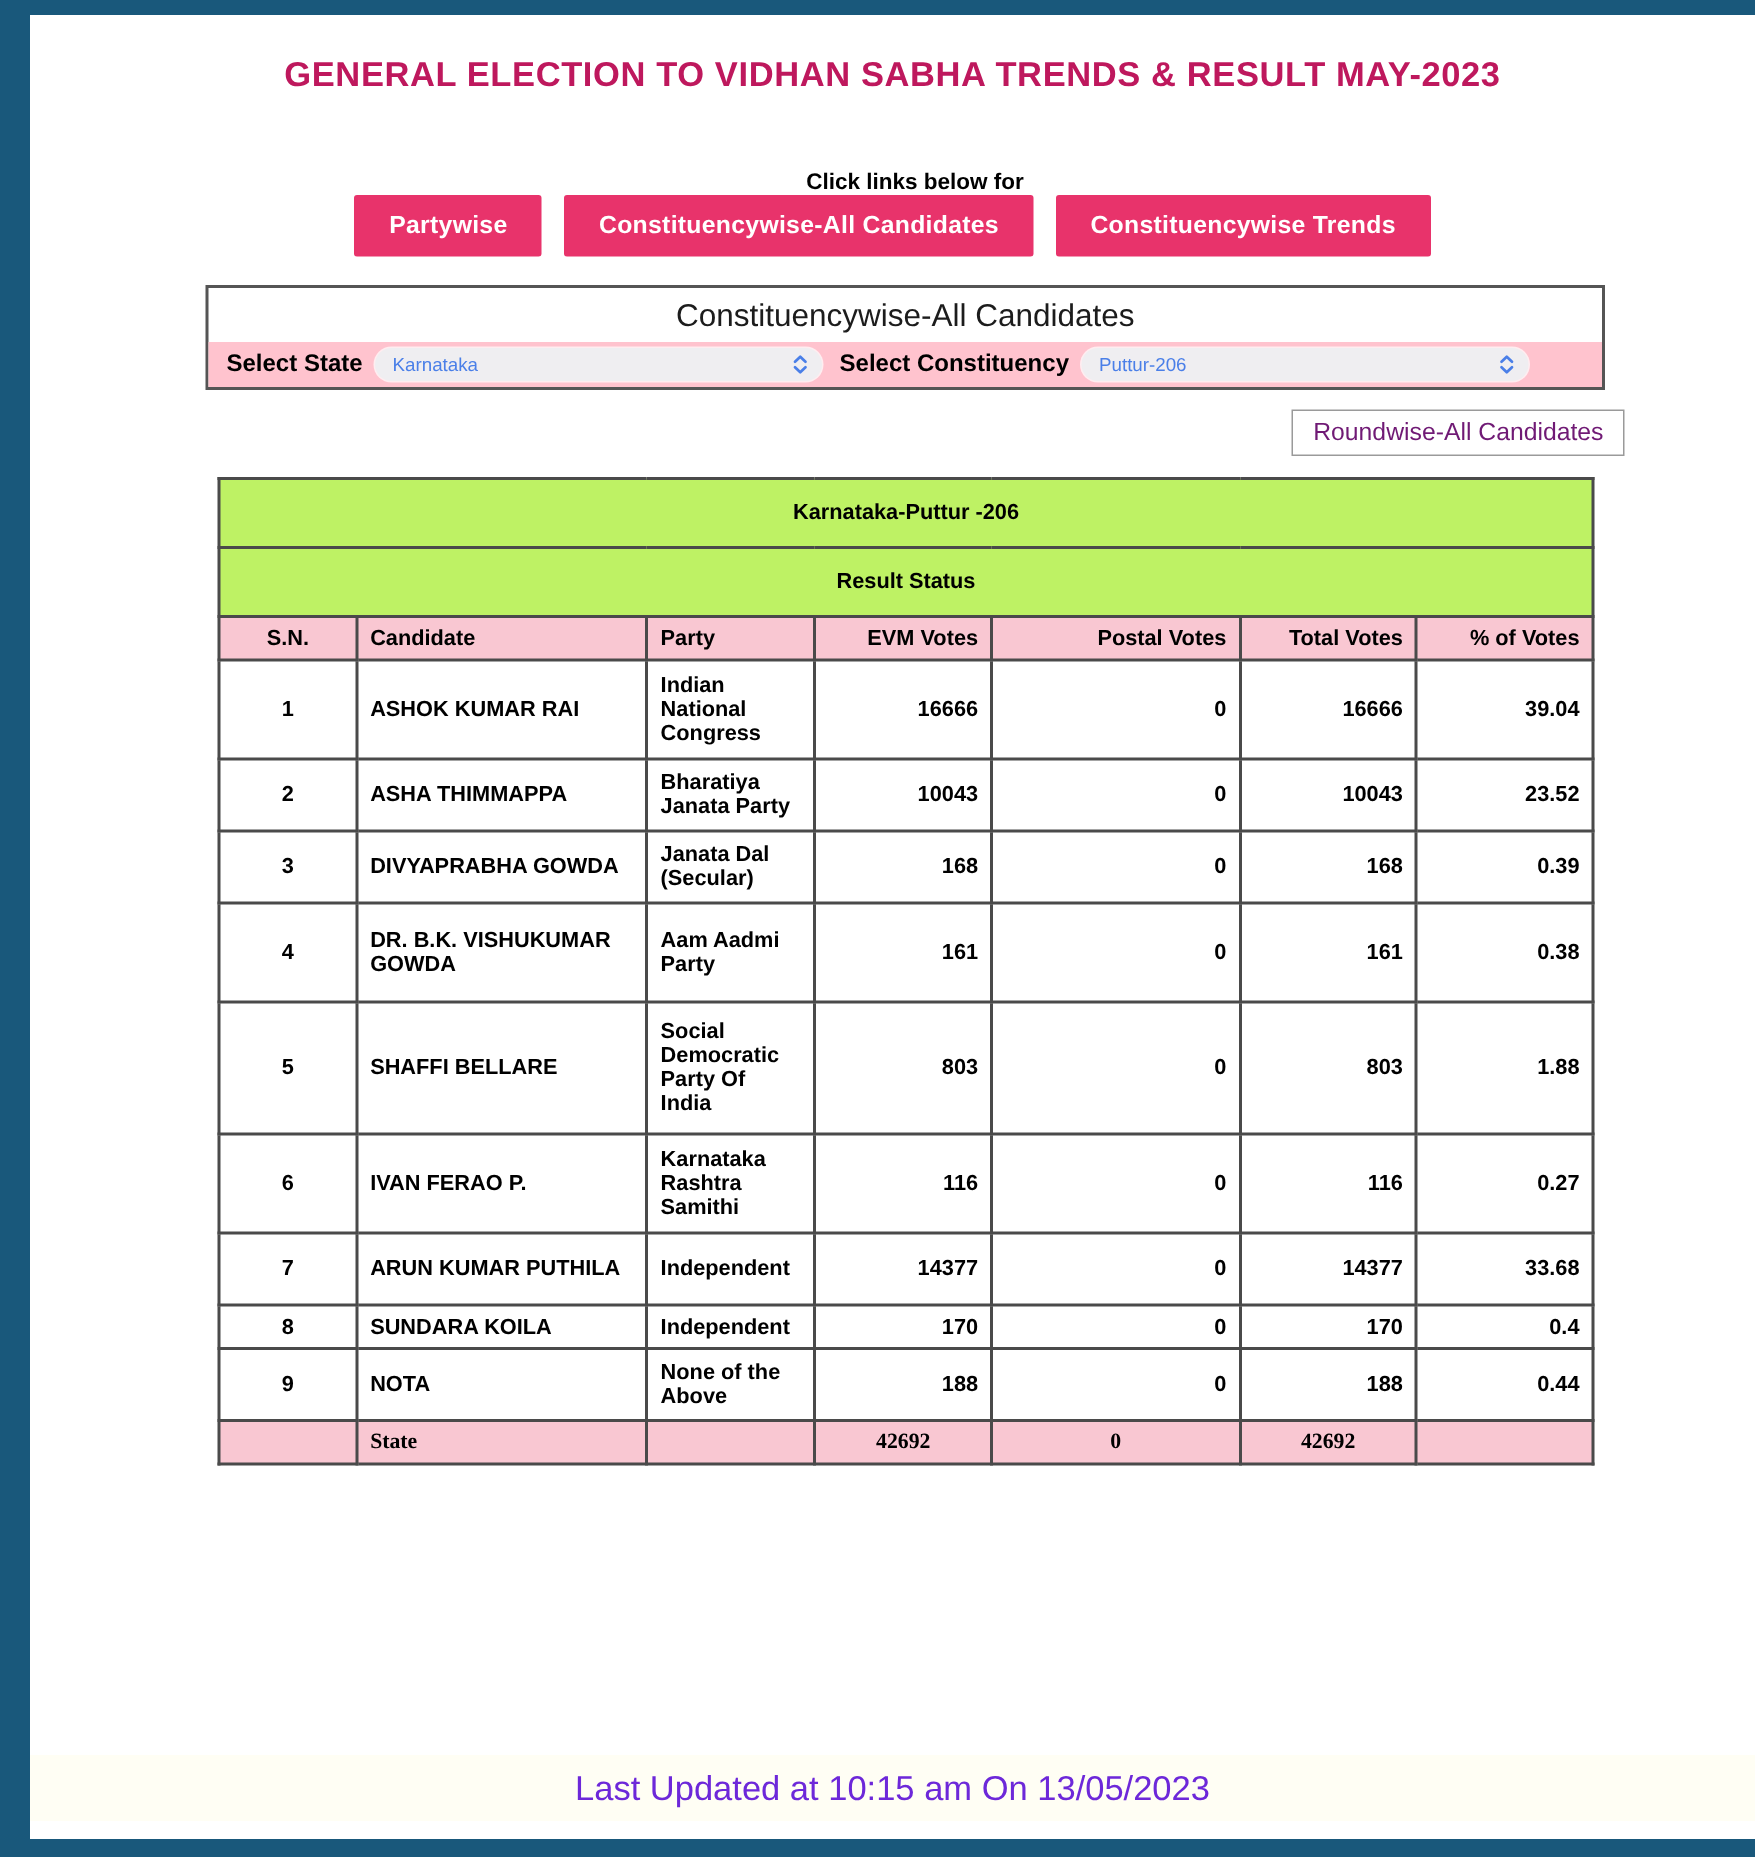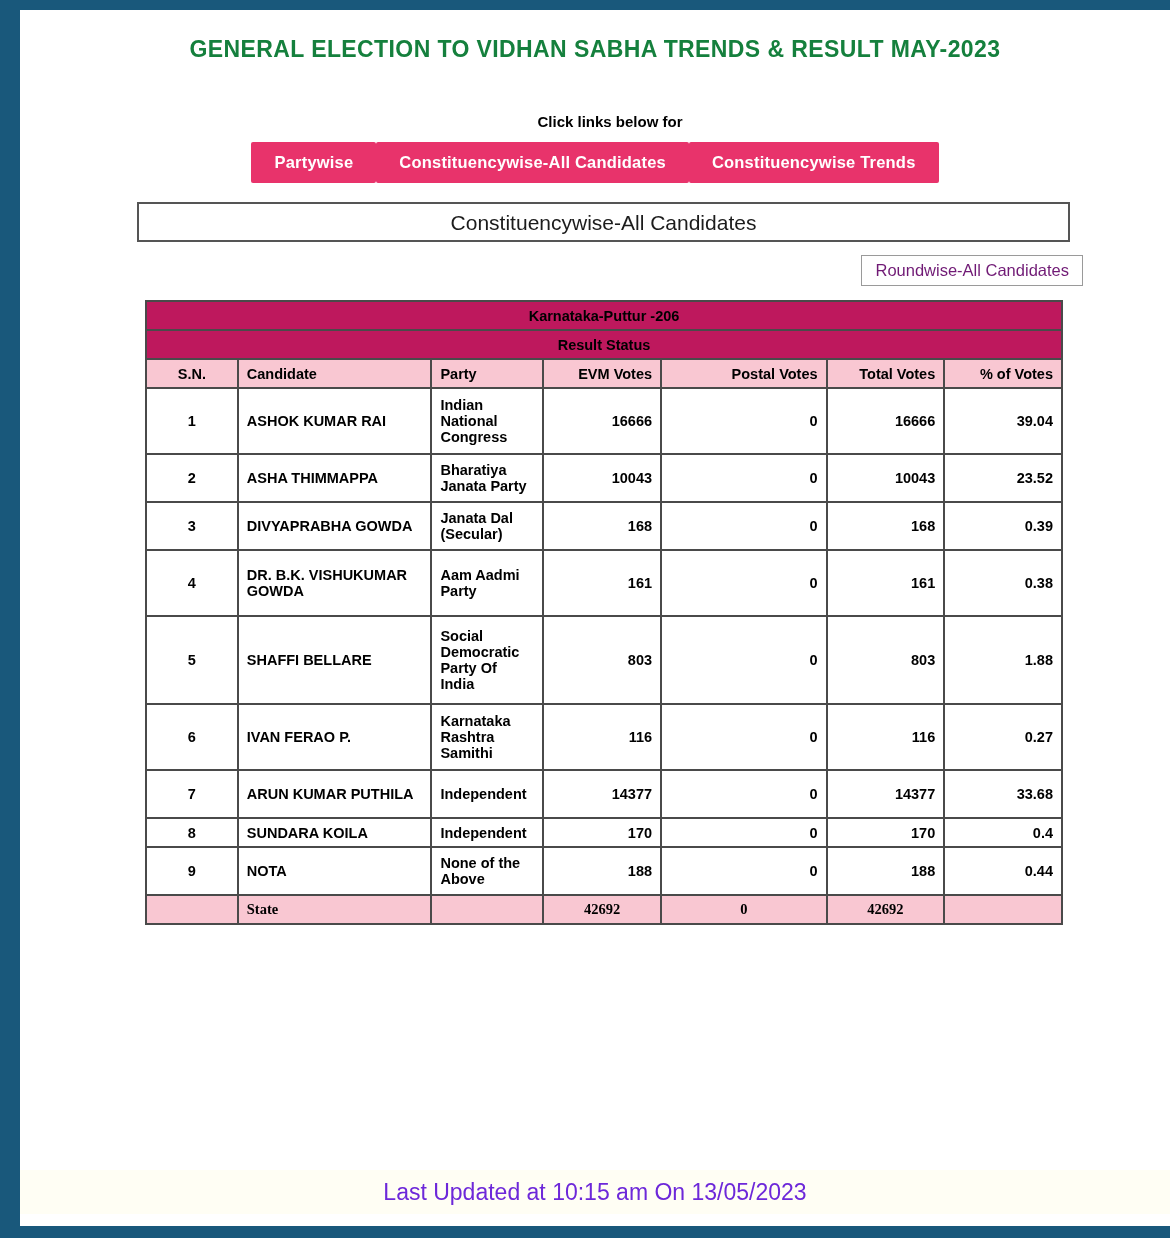--- a/index.html
+++ b/index.html
@@ -10,25 +10,25 @@
     overflow:hidden;
   }
   .frame-top    { position:absolute; top:0; left:0; width:1170px; height:10px; background:#19587B; }
   .frame-left   { position:absolute; top:0; left:0; width:20px;  height:1238px; background:#19587B; }
   .frame-bottom { position:absolute; bottom:0; left:0; width:1170px; height:12px; background:#19587B; }
 
   .content { position:absolute; top:10px; left:20px; width:1150px; height:1216px; background:#fff; }
 
   .page-title {
     margin-top:26px; text-align:center; font-size:23px; font-weight:bold;
-    letter-spacing:.4px; color:#15803d;
+    letter-spacing:.4px; color:#be185d;
   }
   .links-caption { margin-top:50px; text-align:center; font-size:15px; font-weight:bold;padding-left:30px; }
 
-  .nav-buttons { margin-top:12px; display:flex; justify-content:center; gap:0; }
+  .nav-buttons { display:flex; justify-content:center; gap:15px; }
   .nav-btn {
     background:#E8336B; color:#fff; border:none; height:41px; padding:0 23px;
     font-family:"Liberation Sans",sans-serif; font-size:16.5px; font-weight:bold;
     letter-spacing:.2px; cursor:pointer; border-radius:2px;
   }
 
   .panel {
     margin-top:19px; margin-left:117px; width:933px;
     border:2px solid #555; background:#fff;
   }
@@ -54,21 +54,21 @@
   }
 
   table.results {
     margin-top:14px; margin-left:125px; width:918px;
     border-collapse:collapse; border:2px solid #2f2f2f;
   }
   table.results th, table.results td {
     border:2px solid #4a4a4a; padding:4px 8px; vertical-align:middle;
     font-size:14.5px; font-weight:bold;
   }
-  .caption-row td { background:#be185d; text-align:center; font-size:16px; height:29px; }
+  .caption-row td { background:#bef264; text-align:center; font-size:16px; height:46px; }
   .head-row th { background:#F9C7D2; height:29px; font-size:15px;margin-left:28px; }
   .head-row th.c { text-align:center; }
   .head-row th.l { text-align:left; }
   .head-row th.r { text-align:right; }
 
   tbody.data tr td:nth-child(1) { text-align:center; }
   tbody.data tr td:nth-child(2),
   tbody.data tr td:nth-child(3) { text-align:left; }
   tbody.data tr td:nth-child(n+4) { text-align:right; }
 
@@ -108,20 +108,39 @@
   <div class="links-caption">Click links below for</div>
 
   <div class="nav-buttons">
     <button class="nav-btn">Partywise</button>
     <button class="nav-btn">Constituencywise-All Candidates</button>
     <button class="nav-btn">Constituencywise Trends</button>
   </div>
 
   <div class="panel">
     <div class="panel-title">Constituencywise-All Candidates</div>
+    <div class="select-bar">
+      <span class="select-label">Select State</span>
+      <div class="select-pill">
+        <span class="value">Karnataka</span>
+        <svg width="11" height="14" viewBox="0 0 11 14">
+          <path d="M2 5.2 L5.5 1.8 L9 5.2" fill="none" stroke="#4A7FE8" stroke-width="1.8" stroke-linecap="round" stroke-linejoin="round"></path>
+          <path d="M2 8.8 L5.5 12.2 L9 8.8" fill="none" stroke="#4A7FE8" stroke-width="1.8" stroke-linecap="round" stroke-linejoin="round"></path>
+        </svg>
+      </div>
+      <span class="spacer"></span>
+      <span class="select-label">Select Constituency</span>
+      <div class="select-pill">
+        <span class="value">Puttur-206</span>
+        <svg width="11" height="14" viewBox="0 0 11 14">
+          <path d="M2 5.2 L5.5 1.8 L9 5.2" fill="none" stroke="#4A7FE8" stroke-width="1.8" stroke-linecap="round" stroke-linejoin="round"></path>
+          <path d="M2 8.8 L5.5 12.2 L9 8.8" fill="none" stroke="#4A7FE8" stroke-width="1.8" stroke-linecap="round" stroke-linejoin="round"></path>
+        </svg>
+      </div>
+    </div>
   </div>
 
   <div class="roundwise-row">
     <span class="roundwise-btn">Roundwise-All Candidates</span>
   </div>
 
   <table class="results">
     <colgroup>
       <col style="width:92px">
         <col style="width:194px">

